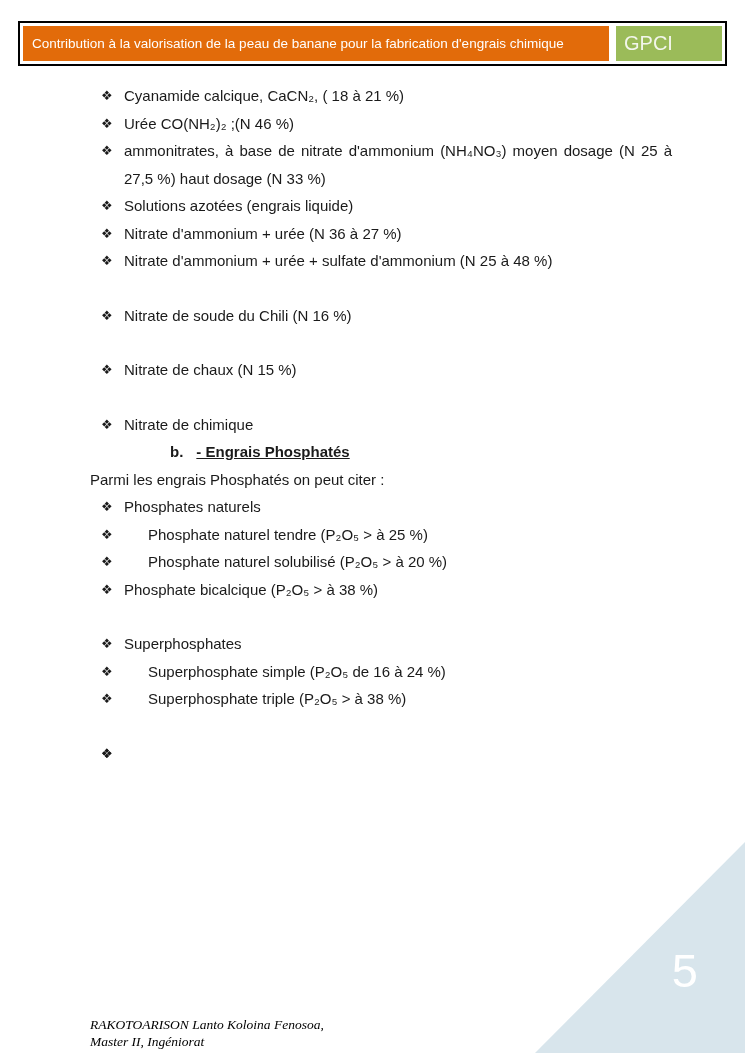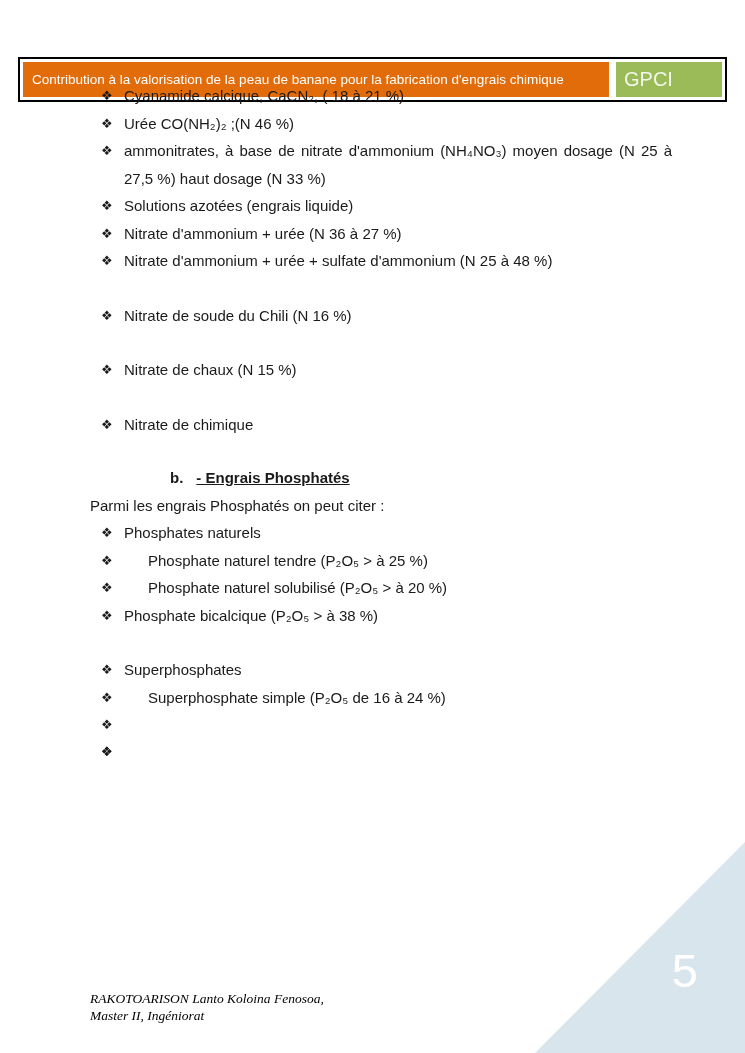--- a/index.html
+++ b/index.html
@@ -14,21 +14,20 @@
   }
 
   
   .header-box {
     position: absolute; left: 18px; top: 21px;
     width: 709px; height: 45px;
     border: 2px solid #000;
     background: #ffffff;
     display: flex; align-items: center;
     padding: 3px;
-    margin-top: 36px;
   }
   .banner {
     flex: 1; height: 100%;
     background: #E26B0A;
     display: flex; align-items: center;
     padding-left: 9px;
     color: #ffffff;
     font-size: 13.5px;
   }
   .badge {
@@ -49,28 +48,28 @@
     line-height: 27.5px;
   }
   .li { position: relative; padding-left: 34px; }
   .li .bullet {
     position: absolute; left: 11px; top: 0;
     font-size: 13px;
   }
   .li.level2 { padding-left: 58px; }
   .li.gap-large { margin-top: 27px; }
   .li.justify { text-align: justify; }
-  .heading { margin-top: 26px; padding-left: 80px; font-weight: bold; }
+  .heading { padding-left: 80px; font-weight: bold; }
   .heading .h-label { margin-right: 13px; }
   .heading .h-text { text-decoration: underline; }
   .para { }
 
   
   .footer {
-    position: absolute; left: 90px; top: 990px;
+    position: absolute; left: 90px; top: 1016px;
     font-family: "Liberation Serif", "DejaVu Serif", serif;
     font-style: italic;
     font-size: 13.5px;
     line-height: 17px;
     color: #000;
     z-index: 3;
   }
 
   
   .triangle {
@@ -113,21 +112,21 @@
     </div>
     <div class="heading"><span class="h-label">b.</span><span class="h-text">- Engrais Phosphatés</span></div>
     <div class="para">Parmi les engrais Phosphatés on peut citer :</div>
     <div>
       <div class="li"><span class="bullet">❖</span><span>Phosphates naturels</span></div>
       <div class="li level2"><span class="bullet">❖</span><span>Phosphate naturel tendre (P₂O₅ &gt; à 25 %)</span></div>
       <div class="li level2"><span class="bullet">❖</span><span>Phosphate naturel solubilisé (P₂O₅ &gt; à 20 %)</span></div>
       <div class="li"><span class="bullet">❖</span><span>Phosphate bicalcique (P₂O₅ &gt; à 38 %)</span></div>
       <div class="li gap-large"><span class="bullet">❖</span><span>Superphosphates</span></div>
       <div class="li level2"><span class="bullet">❖</span><span>Superphosphate simple (P₂O₅ de 16 à 24 %)</span></div>
-      <div class="li level2"><span class="bullet">❖</span></div>
+      <div class="li level2"><span class="bullet">❖</span><span>Superphosphate triple (P₂O₅ &gt; à 38 %)</span></div>
       <div class="li gap-large"><span class="bullet">❖</span></div>
       <div class="li gap-large"><span class="bullet">❖</span></div>
     </div>
   </div>
 
 <div class="triangle"></div>
 <div class="page-number">5</div>
 
 <div class="footer">
   <div>RAKOTOARISON Lanto Koloina Fenosoa,</div>

